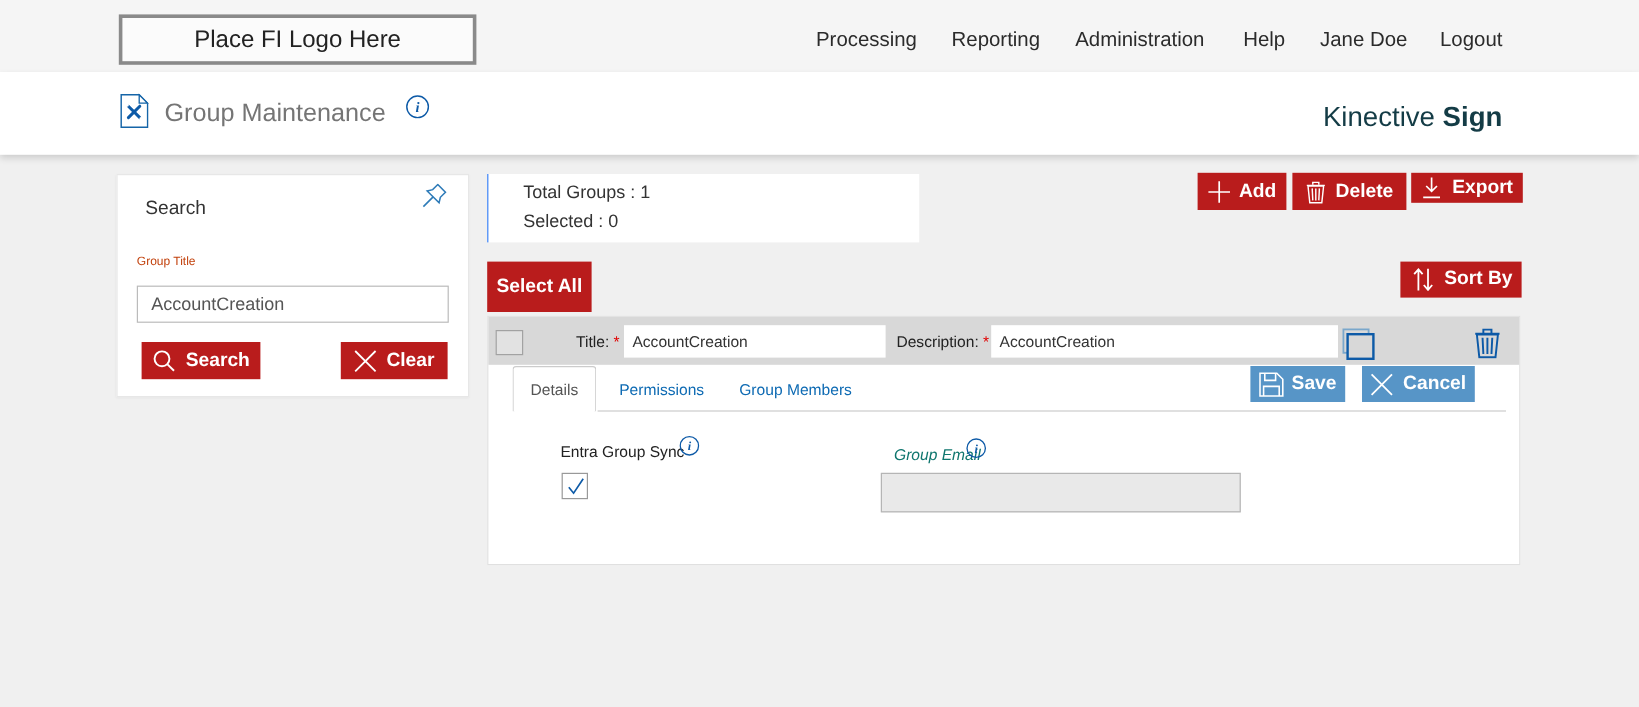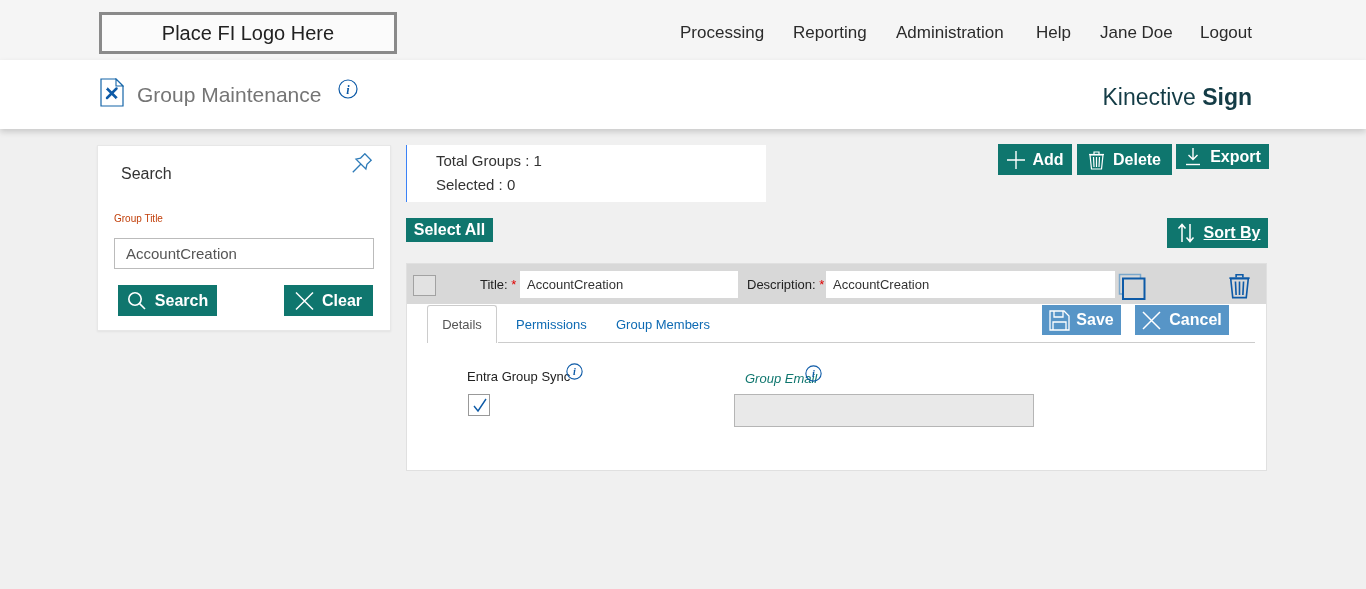--- a/index.html
+++ b/index.html
@@ -16,34 +16,34 @@
 #bar2 { left:0; top:60px; width:1366px; height:69px; background:#fff; box-shadow:0 3px 6px rgba(0,0,0,0.16); z-index:2; }
 #gmtitle { left:137px; top:83px; font-size:21px; color:#757575; z-index:3; }
 #ksign { right:114px; top:84px; font-size:23px; color:#143c46; z-index:3; }
 #ksign b { color:#143c46; }
 
 
 #searchcard { left:97px; top:145px; width:294px; height:186px; background:#fff; border:1px solid #e7e7e7; box-shadow:0 1px 2px rgba(0,0,0,0.06); }
 #searchcard h2 { position:absolute; left:23px; top:19px; font-size:16px; font-weight:normal; color:#333; }
 #grouptitlelbl { left:17px; top:215px; font-size:10px; color:#c2410c; }
 #groupinput { left:114px; top:238px; width:260px; height:31px; border:1px solid #bbb; background:#fff; font-size:15px; color:#555; padding-left:11px; display:flex; align-items:center; }
-.btn { background:#0f766e; color:#fff; display:flex; align-items:center; justify-content:center; font-weight:bold; }
+.btn { background:#b91c1c; color:#fff; display:flex; align-items:center; justify-content:center; font-weight:bold; }
 #btn-search { left:118px; top:285px; width:99px; height:31px; font-size:16px; }
 #btn-clear { left:284px; top:285px; width:89px; height:31px; font-size:16px; }
 
 
 #totals { left:406px; top:145px; width:360px; height:57px; background:#fff; border-left:1px solid #3b82f6; }
 #totals div { position:absolute; left:29px; font-size:15px; color:#333; }
 
 
 #btn-add { left:998px; top:144px; width:74px; height:31px; font-size:16px; }
 #btn-delete { left:1077px; top:144px; width:95px; height:31px; font-size:16px; }
 #btn-export { left:1176px; top:144px; width:93px; height:25px; font-size:16px; }
-#btn-selectall { left:406px; top:218px; width:87px; height:24px; font-size:16px; }
-#btn-sortby { left:1167px; top:218px; width:101px; height:30px; font-size:16px;text-decoration:underline; }
+#btn-selectall { left:406px; top:218px; width:87px; height:42px; font-size:16px; }
+#btn-sortby { left:1167px; top:218px; width:101px; height:30px; font-size:16px; }
 
 
 #panel { left:406px; top:263px; width:861px; height:208px; background:#fff; border:1px solid #e0e0e0; }
 #rowhdr { left:0; top:0; width:859px; height:40px; background:#d8d8d8; }
 #rowcheck { left:6px; top:11px; width:23px; height:21px; background:#e2e2e2; border:1px solid #a2a2a2; }
 .flbl { font-size:13px; color:#222; }
 .req { color:#e00000; }
 #titlein { left:113px; top:7px; width:218px; height:27px; background:#fff; font-size:13px; color:#333; display:flex; align-items:center; padding-left:7px; }
 #descin { left:419px; top:7px; width:289px; height:27px; background:#fff; font-size:13px; color:#333; display:flex; align-items:center; padding-left:7px; }
 

